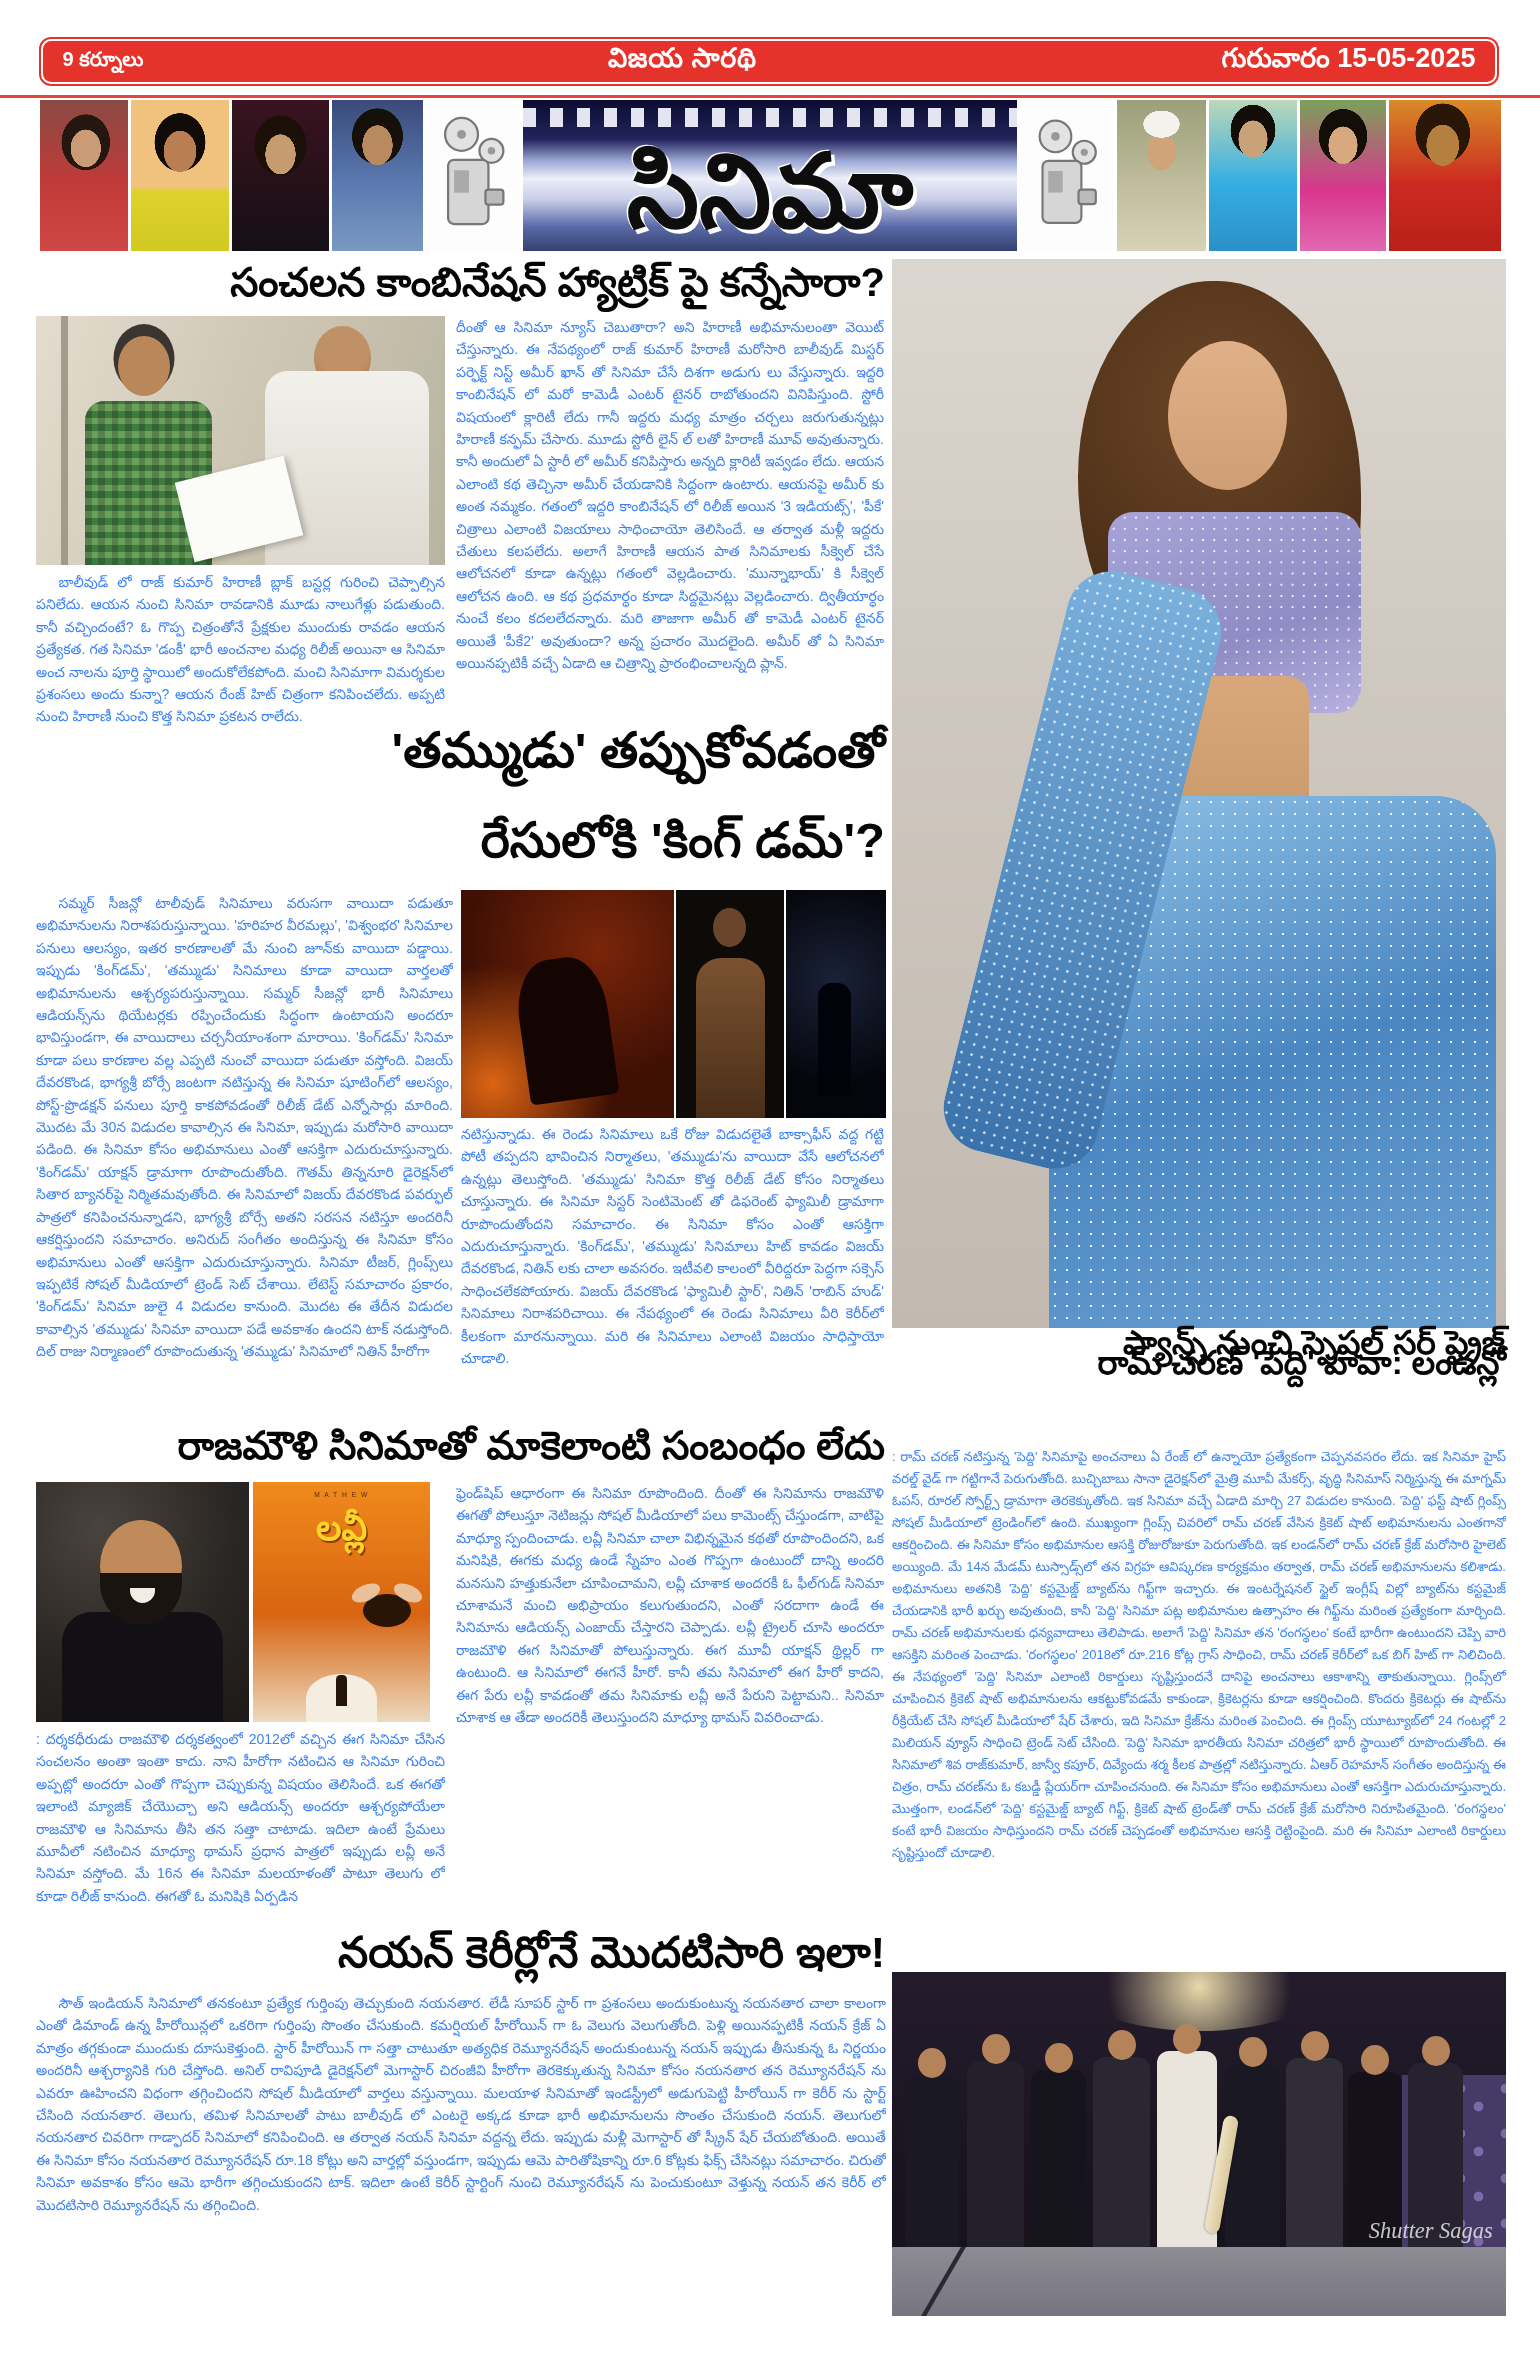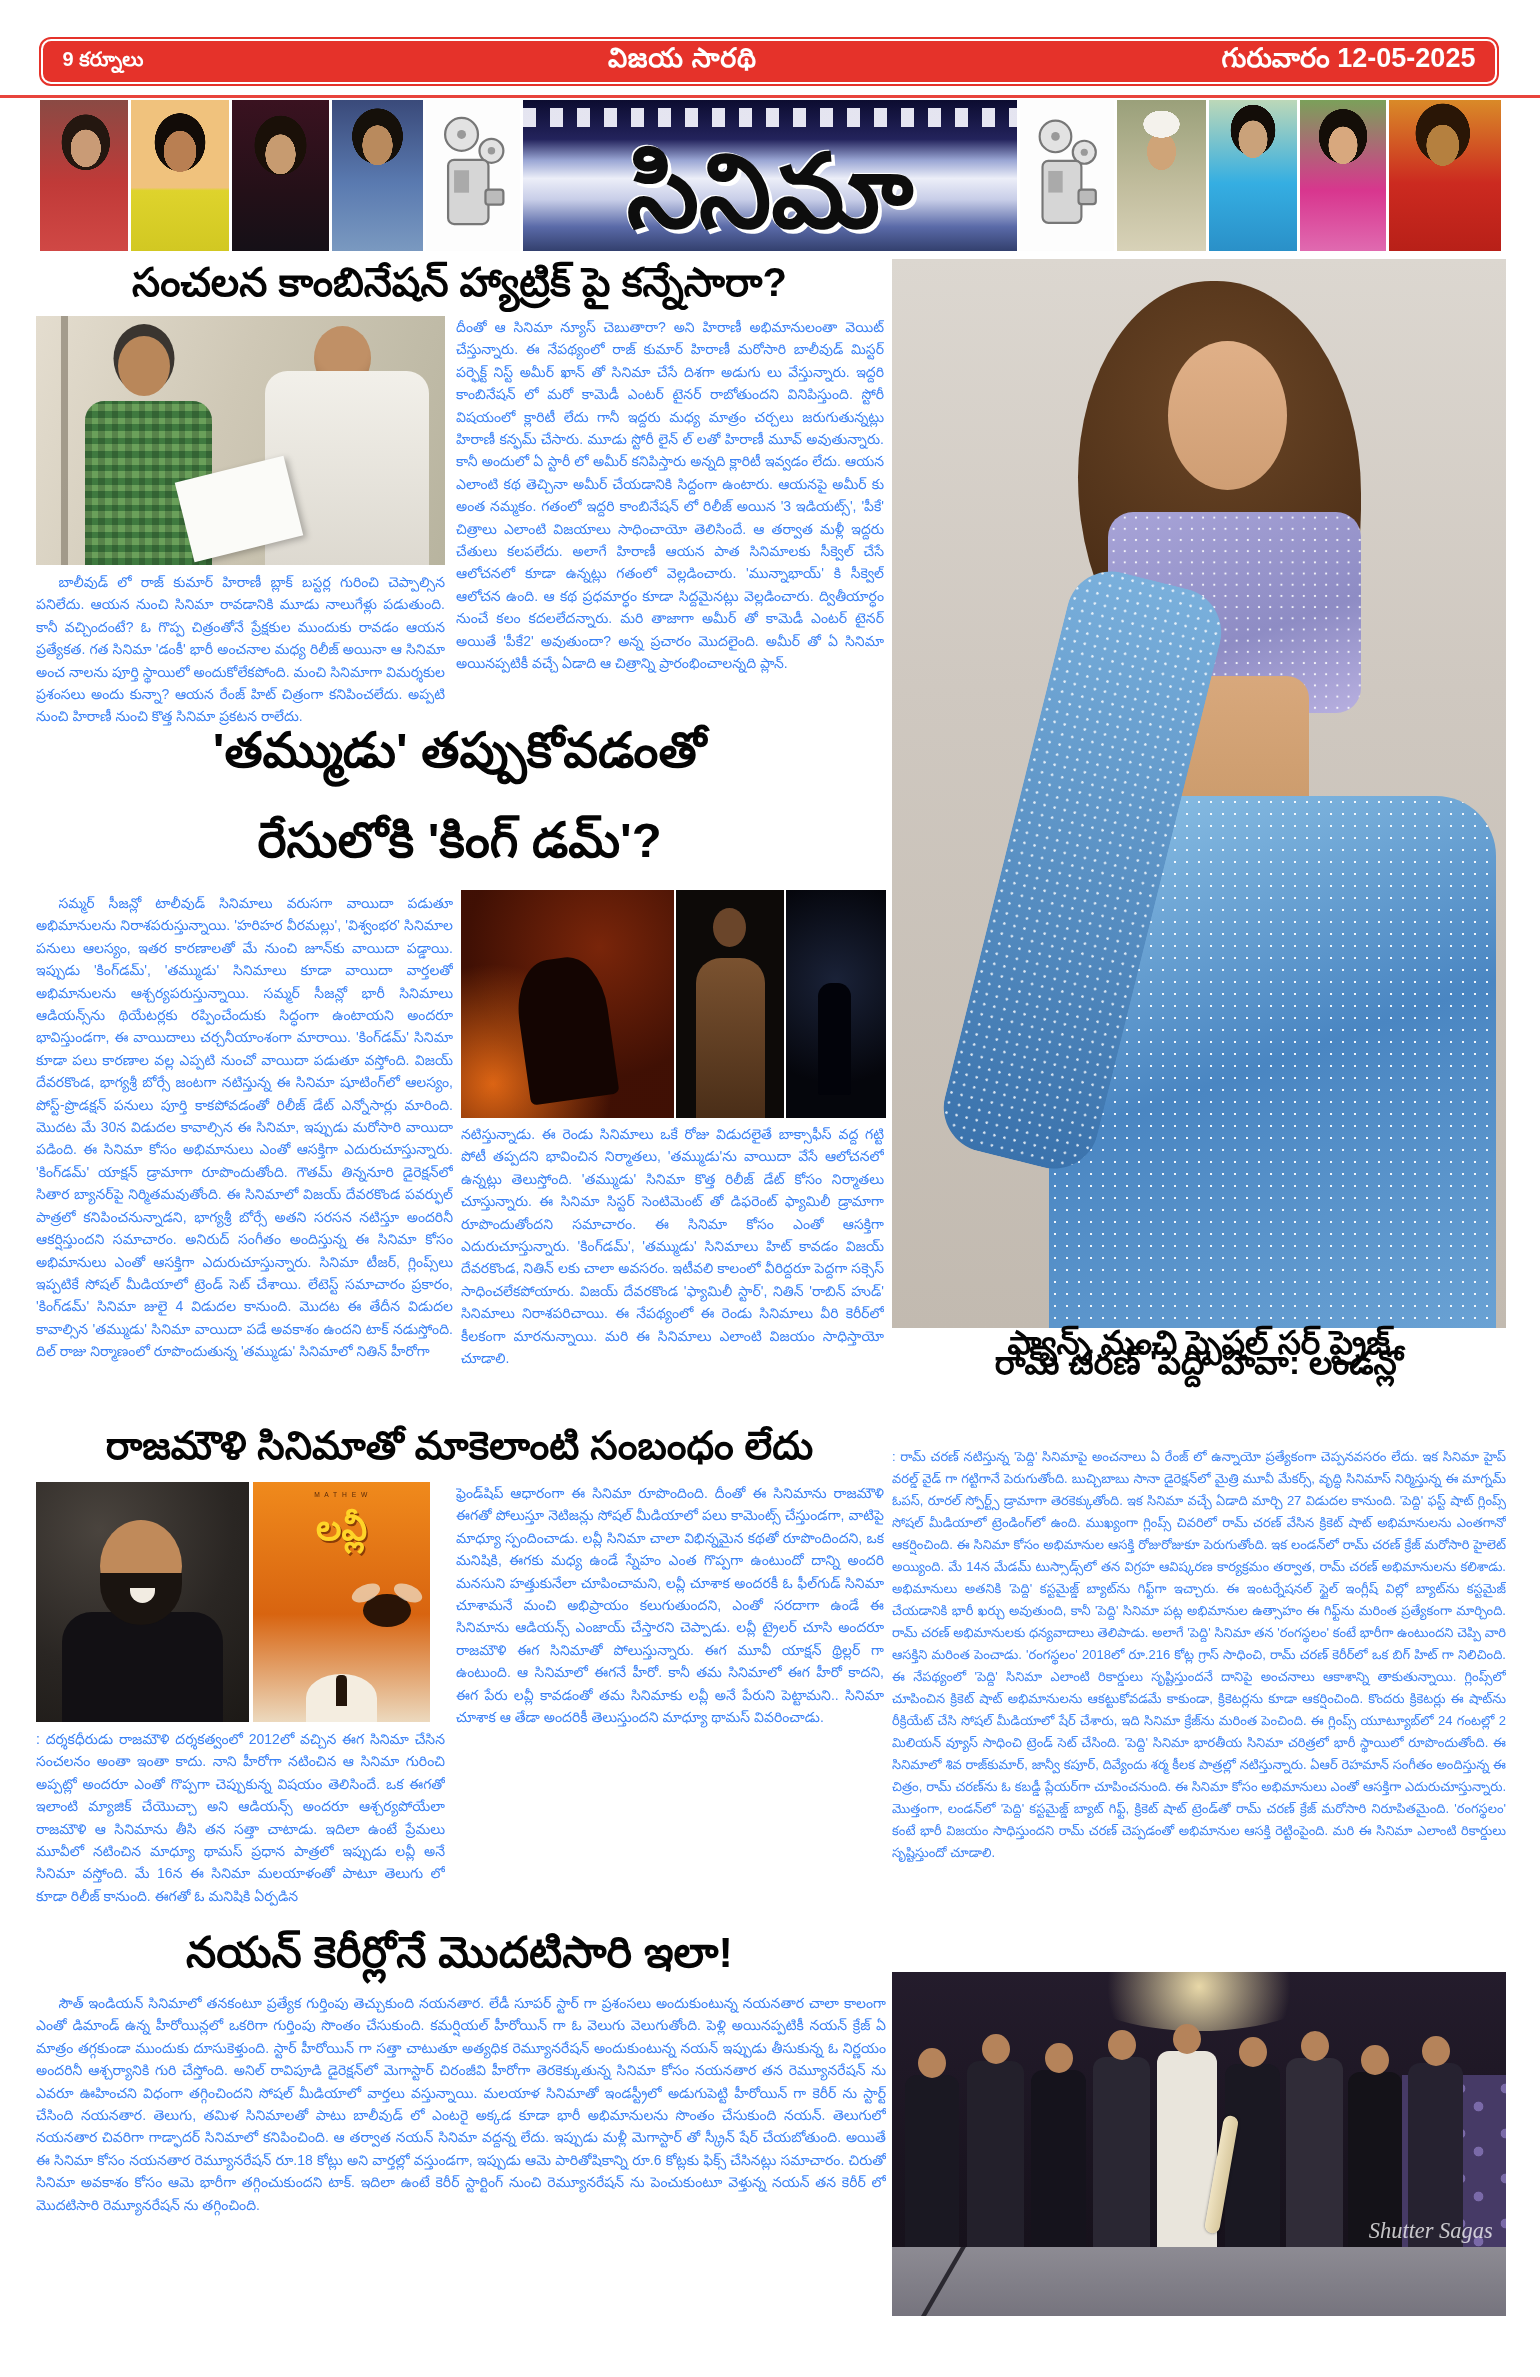--- a/index.html
+++ b/index.html
@@ -24,21 +24,21 @@
   .s4{width:91px;background:radial-gradient(ellipse 25px 33px at 50% 30%,#b98a5d 60%,transparent 61%),radial-gradient(ellipse 42px 46px at 50% 24%,#15100a 60%,transparent 61%),linear-gradient(180deg,#3a4a7a 0%,#5a7ab0 55%,#7a99c0 100%);}
   .proj{width:94px;background:#fdfdfd;display:flex;align-items:center;justify-content:center;}
   .film-title{flex:1;position:relative;background-color:#1a1a44;background-image:repeating-linear-gradient(90deg,rgba(240,240,250,.95) 0 13.4px,rgba(0,0,0,0) 13.4px 27px),linear-gradient(180deg,#0c0c30 0%,#23235c 26%,#9aa6d4 40%,#eceef8 52%,#c8cee8 66%,#5a6aa8 84%,#33406e 100%);background-size:100% 19.4px,100% 100%;background-position:0 7.5px,0 0;background-repeat:repeat-x,no-repeat;display:flex;align-items:center;justify-content:center;overflow:hidden;}
   .film-title span{font-size:103px;font-weight:900;color:#0d0d0d;text-shadow:3.7px 3.7px 0 #ffffff,-1.5px -1.5px 0 #ffffff;line-height:1;margin-top:32px;}
   .s5{width:89px;background:radial-gradient(ellipse 30px 22.4px at 50% 16%,#f4f2ec 60%,transparent 61%),radial-gradient(ellipse 24px 31px at 50% 34%,#cfa478 60%,transparent 61%),linear-gradient(180deg,#9aa07a 0%,#c0bc9c 55%,#d8d2b8 100%);}
   .s6{width:88px;background:radial-gradient(ellipse 24px 31px at 50% 26%,#caa27a 60%,transparent 61%),radial-gradient(ellipse 37px 42px at 50% 20%,#130d08 60%,transparent 61%),linear-gradient(180deg,#bcd8b8 0%,#35aee2 55%,#2a90c8 100%);}
   .s7{width:86px;background:radial-gradient(ellipse 24px 31px at 50% 30%,#d8a87e 60%,transparent 61%),radial-gradient(ellipse 40px 45px at 50% 24%,#140e08 60%,transparent 61%),linear-gradient(180deg,#7ba05a 0%,#d8368e 60%,#e06ab0 100%);}
   .s8{width:112px;background:radial-gradient(ellipse 27px 34px at 48% 30%,#b5803f 60%,transparent 61%),radial-gradient(ellipse 45px 49px at 48% 22%,#2a1606 60%,transparent 61%),linear-gradient(180deg,#d98a28 0%,#cc2a20 55%,#b82018 100%);}
 
   
-  .hl{font-weight:900;color:#050505;text-align:center;}
+  .hl{font-weight:900;color:#050505;text-align:right;}
   .a1-hl{left:34px;top:259px;width:851px;font-size:40px;line-height:46px;}
   .hl2-l1{left:34px;top:720px;width:851px;font-size:49px;line-height:60px;}
   .hl2-l2{left:34px;top:810px;width:851px;font-size:49px;line-height:60px;}
   .a3-hl{left:34px;top:1422px;width:851px;font-size:39px;line-height:48px;}
   .ram-hl-l1{left:892px;top:1340px;width:614px;font-size:33px;line-height:46px;}
   .ram-hl-l2{left:892px;top:1320px;width:614px;font-size:33px;line-height:46px;}
   .nayan-hl{left:34px;top:1925px;width:851px;font-size:43px;line-height:55px;}
 
   
   .body-txt{font-size:14px;line-height:22.4px;text-align:justify;color:#3b82f6;overflow:hidden;}
@@ -112,21 +112,21 @@
 </style>
 </head>
 <body>
 
 <div id="page">
 
   <div class="abs hdr-outer">
     <div class="hdr-inner">
       <span class="hdr-left">9 కర్నూలు</span>
       <span class="hdr-center">విజయ సారథి</span>
-      <span class="hdr-right">గురువారం 12-05-2025</span>
+      <span class="hdr-right">గురువారం 15-05-2025</span>
     </div>
   </div>
 
   <div class="abs red-rule"></div>
   <div class="abs mast">
     <div class="star s1"></div>
     <div class="star s2"></div>
     <div class="star s3"></div>
     <div class="star s4"></div>
     <div class="proj">

